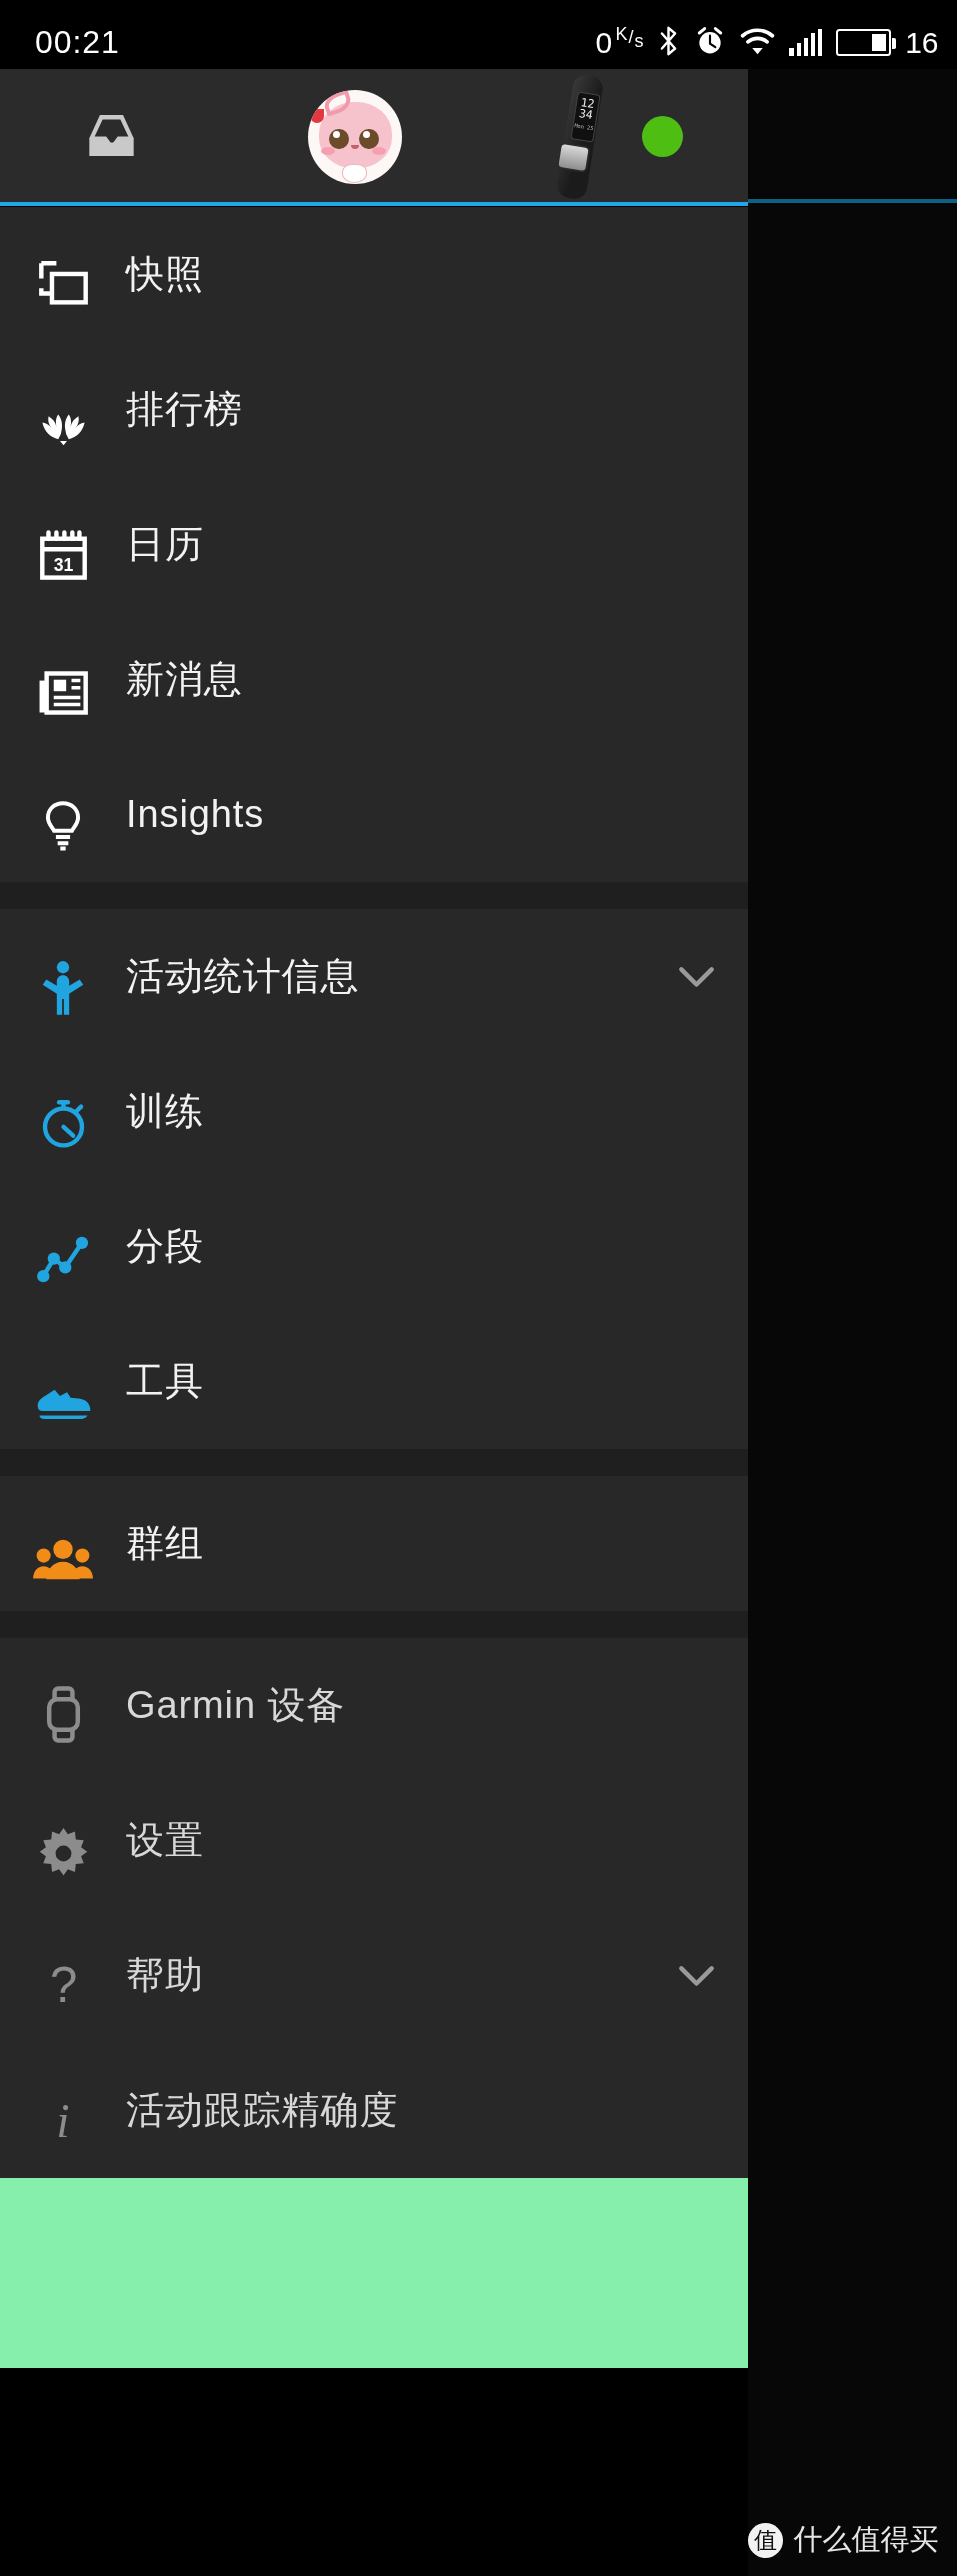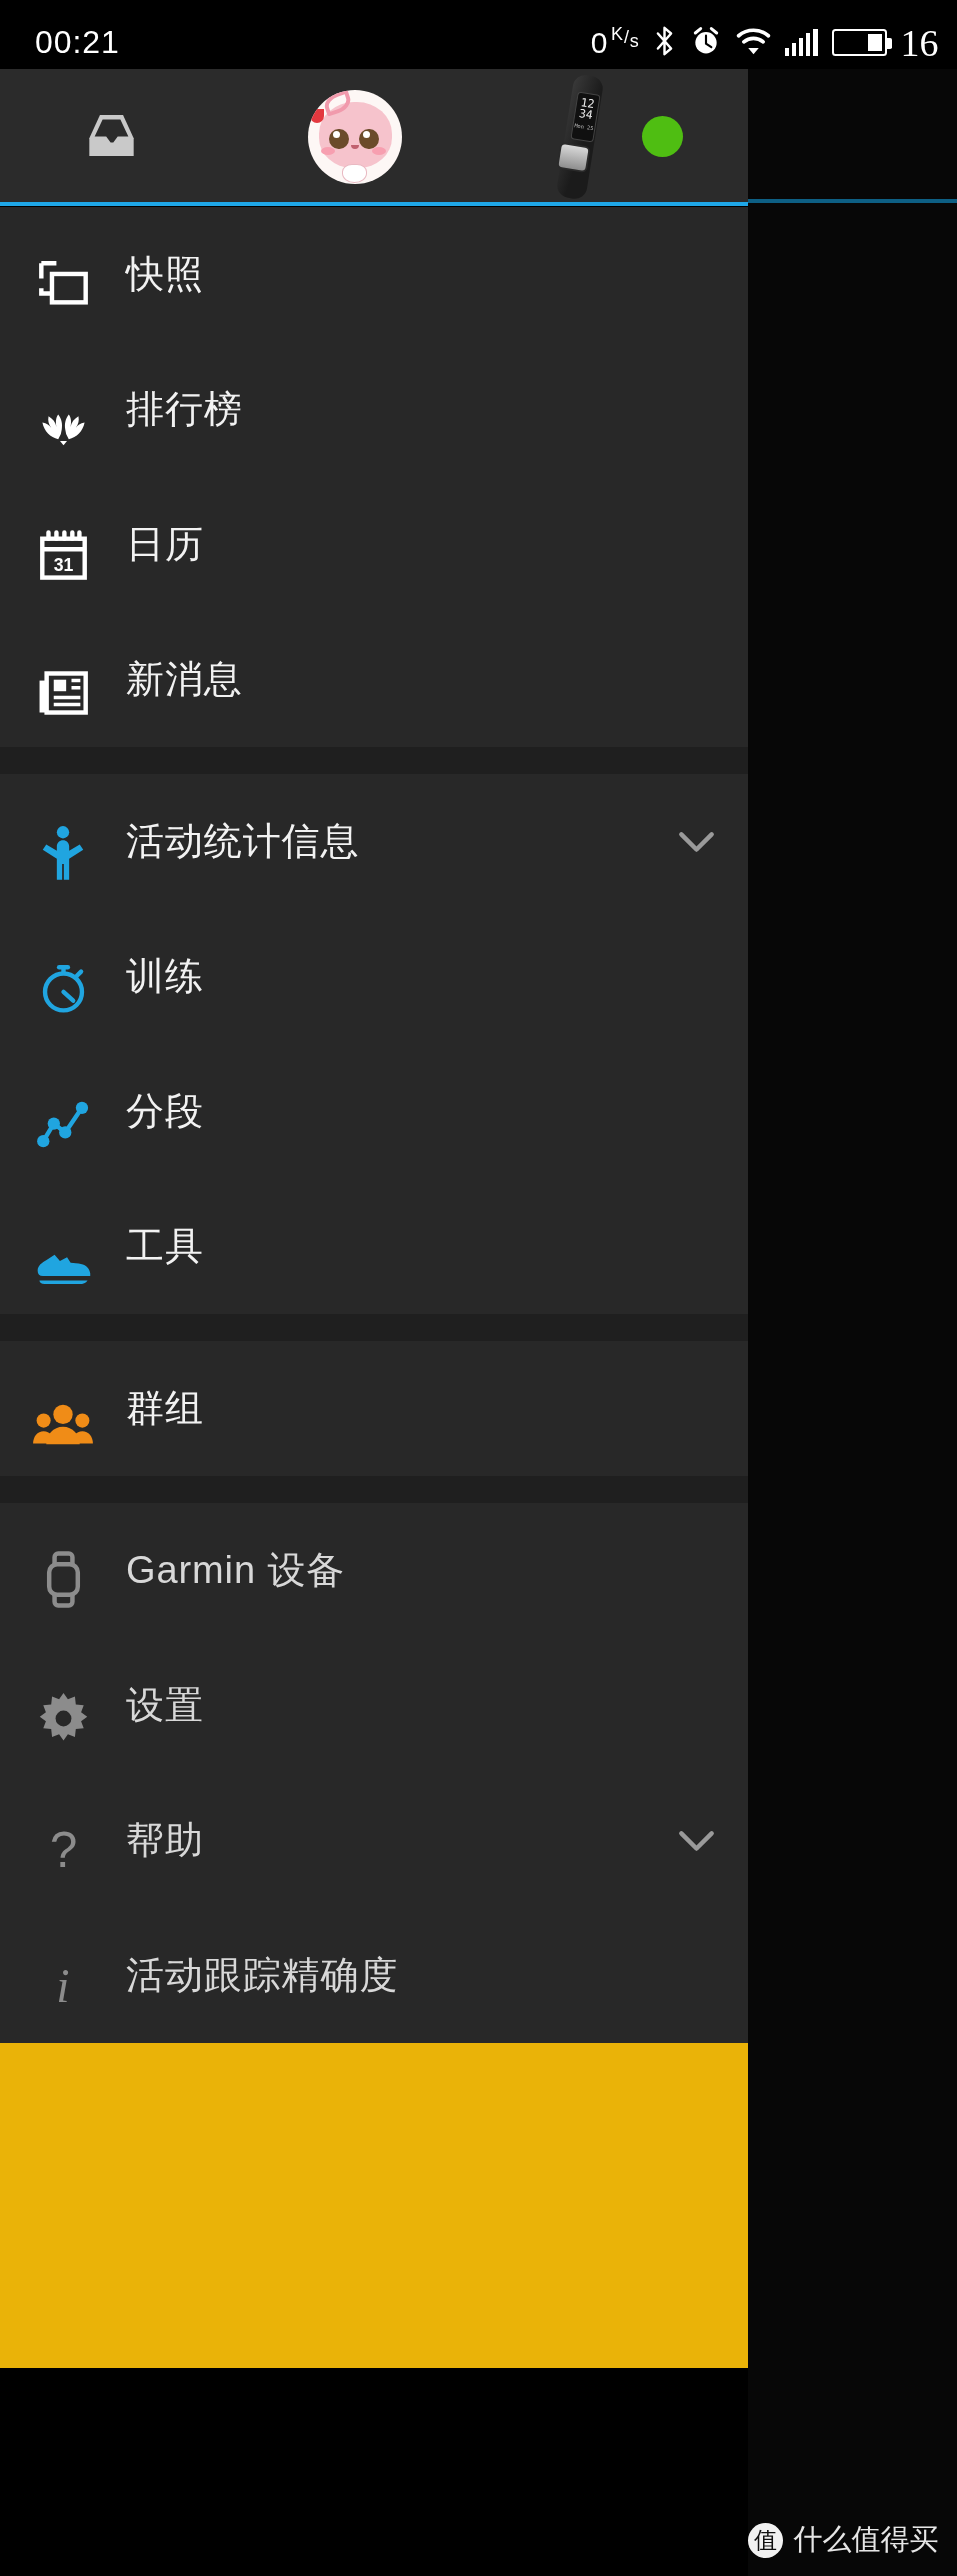--- a/index.html
+++ b/index.html
@@ -20,21 +20,21 @@
   #statusbar .clock{ font-size:32px; letter-spacing:0.9px; }
   #statusbar .tray{ display:flex; align-items:center; gap:14px; }
   .netspeed{ display:flex; align-items:flex-start; font-size:30px; line-height:1; }
   .ksfrac{ display:inline-flex; align-items:center; font-size:18px; margin-left:3.5px;}
   .ksfrac .num{ transform:translateY(-3.5px);}
   .ksfrac .bar{ margin:0 0.9px; }
   .ksfrac .den{ transform:translateY(4.4px);}
   .batt{ position:relative; width:55px; height:27px; border:2.7px solid #fff; border-radius:3.5px; }
   .batt::after{ content:""; position:absolute; right:-7px; top:7px; width:4.4px; height:10.6px; background:#fff; border-radius:0 1.8px 1.8px 0;}
   .batt .fill{ position:absolute; right:2.7px; top:2.7px; bottom:2.7px; width:14px; background:#fff; }
-  .battnum{ font-size:38px;font-family:Liberation Serif, serif; }
+  .battnum{ font-size:30px; }
   .sig{ display:flex; align-items:flex-end; gap:2.7px; height:27px;}
   .sig i{ display:block; width:4.4px; background:#fff; }
   .sig i:nth-child(1){height:8px}
   .sig i:nth-child(2){height:13.3px}
   .sig i:nth-child(3){height:18px}
   .sig i:nth-child(4){height:23px}
   .sig i:nth-child(5){height:27.5px}
 
   
   #appheader{
@@ -95,21 +95,21 @@
 
   
   #scrim{
     position:absolute; top:69px; left:748px; width:210px; height:2507px;
     background:#070707;
   }
 
   
   #drawer{
     position:absolute; top:207px; left:0; width:748px; height:2161px;
-    background:#eab308;
+    background:#86efac;
   }
   .group{ background:#282828; }
   .divider{ height:27px; background:#1f1f1f; }
 
   .row{
     display:flex; align-items:center; height:135px;
     padding-left:25px; padding-right:30px; position:relative;
   }
   .row .ico{
     width:76px; min-width:76px; height:76px;
@@ -277,20 +277,29 @@
         <svg width="55" height="50" viewBox="0 0 62 56">
           <rect x="12" y="6" width="44" height="44" fill="none" stroke="#fff" stroke-width="5"></rect>
           <rect x="4" y="14" width="9" height="36" fill="#fff"></rect>
           <rect x="20" y="13" width="14" height="13" fill="#fff"></rect>
           <path d="M40 14h10M40 22h10M20 33h30M20 41h30" stroke="#fff" stroke-width="4"></path>
         </svg>
       </span>
       <span class="label">新消息</span>
     </div>
 
+    <div class="row">
+      <span class="ico">
+        <svg width="50" height="55" viewBox="0 0 56 62" fill="none" stroke="#fff" stroke-width="4.5">
+          <path d="M28 6c-10 0-17 7-17 16 0 7 5 11 7 15h20c2-4 7-8 7-15 0-9-7-16-17-16z"></path>
+          <path d="M20 44h16M22 51h12M25 57h6"></path>
+        </svg>
+      </span>
+      <span class="label">Insights</span>
+    </div>
   </div>
 
   <div class="divider"></div>
 
   <div class="group">
 
     <div class="row">
       <span class="ico">
         <svg width="44" height="55" viewBox="0 0 50 62" fill="#20a5e0">
           <circle cx="25" cy="8" r="7"></circle>

